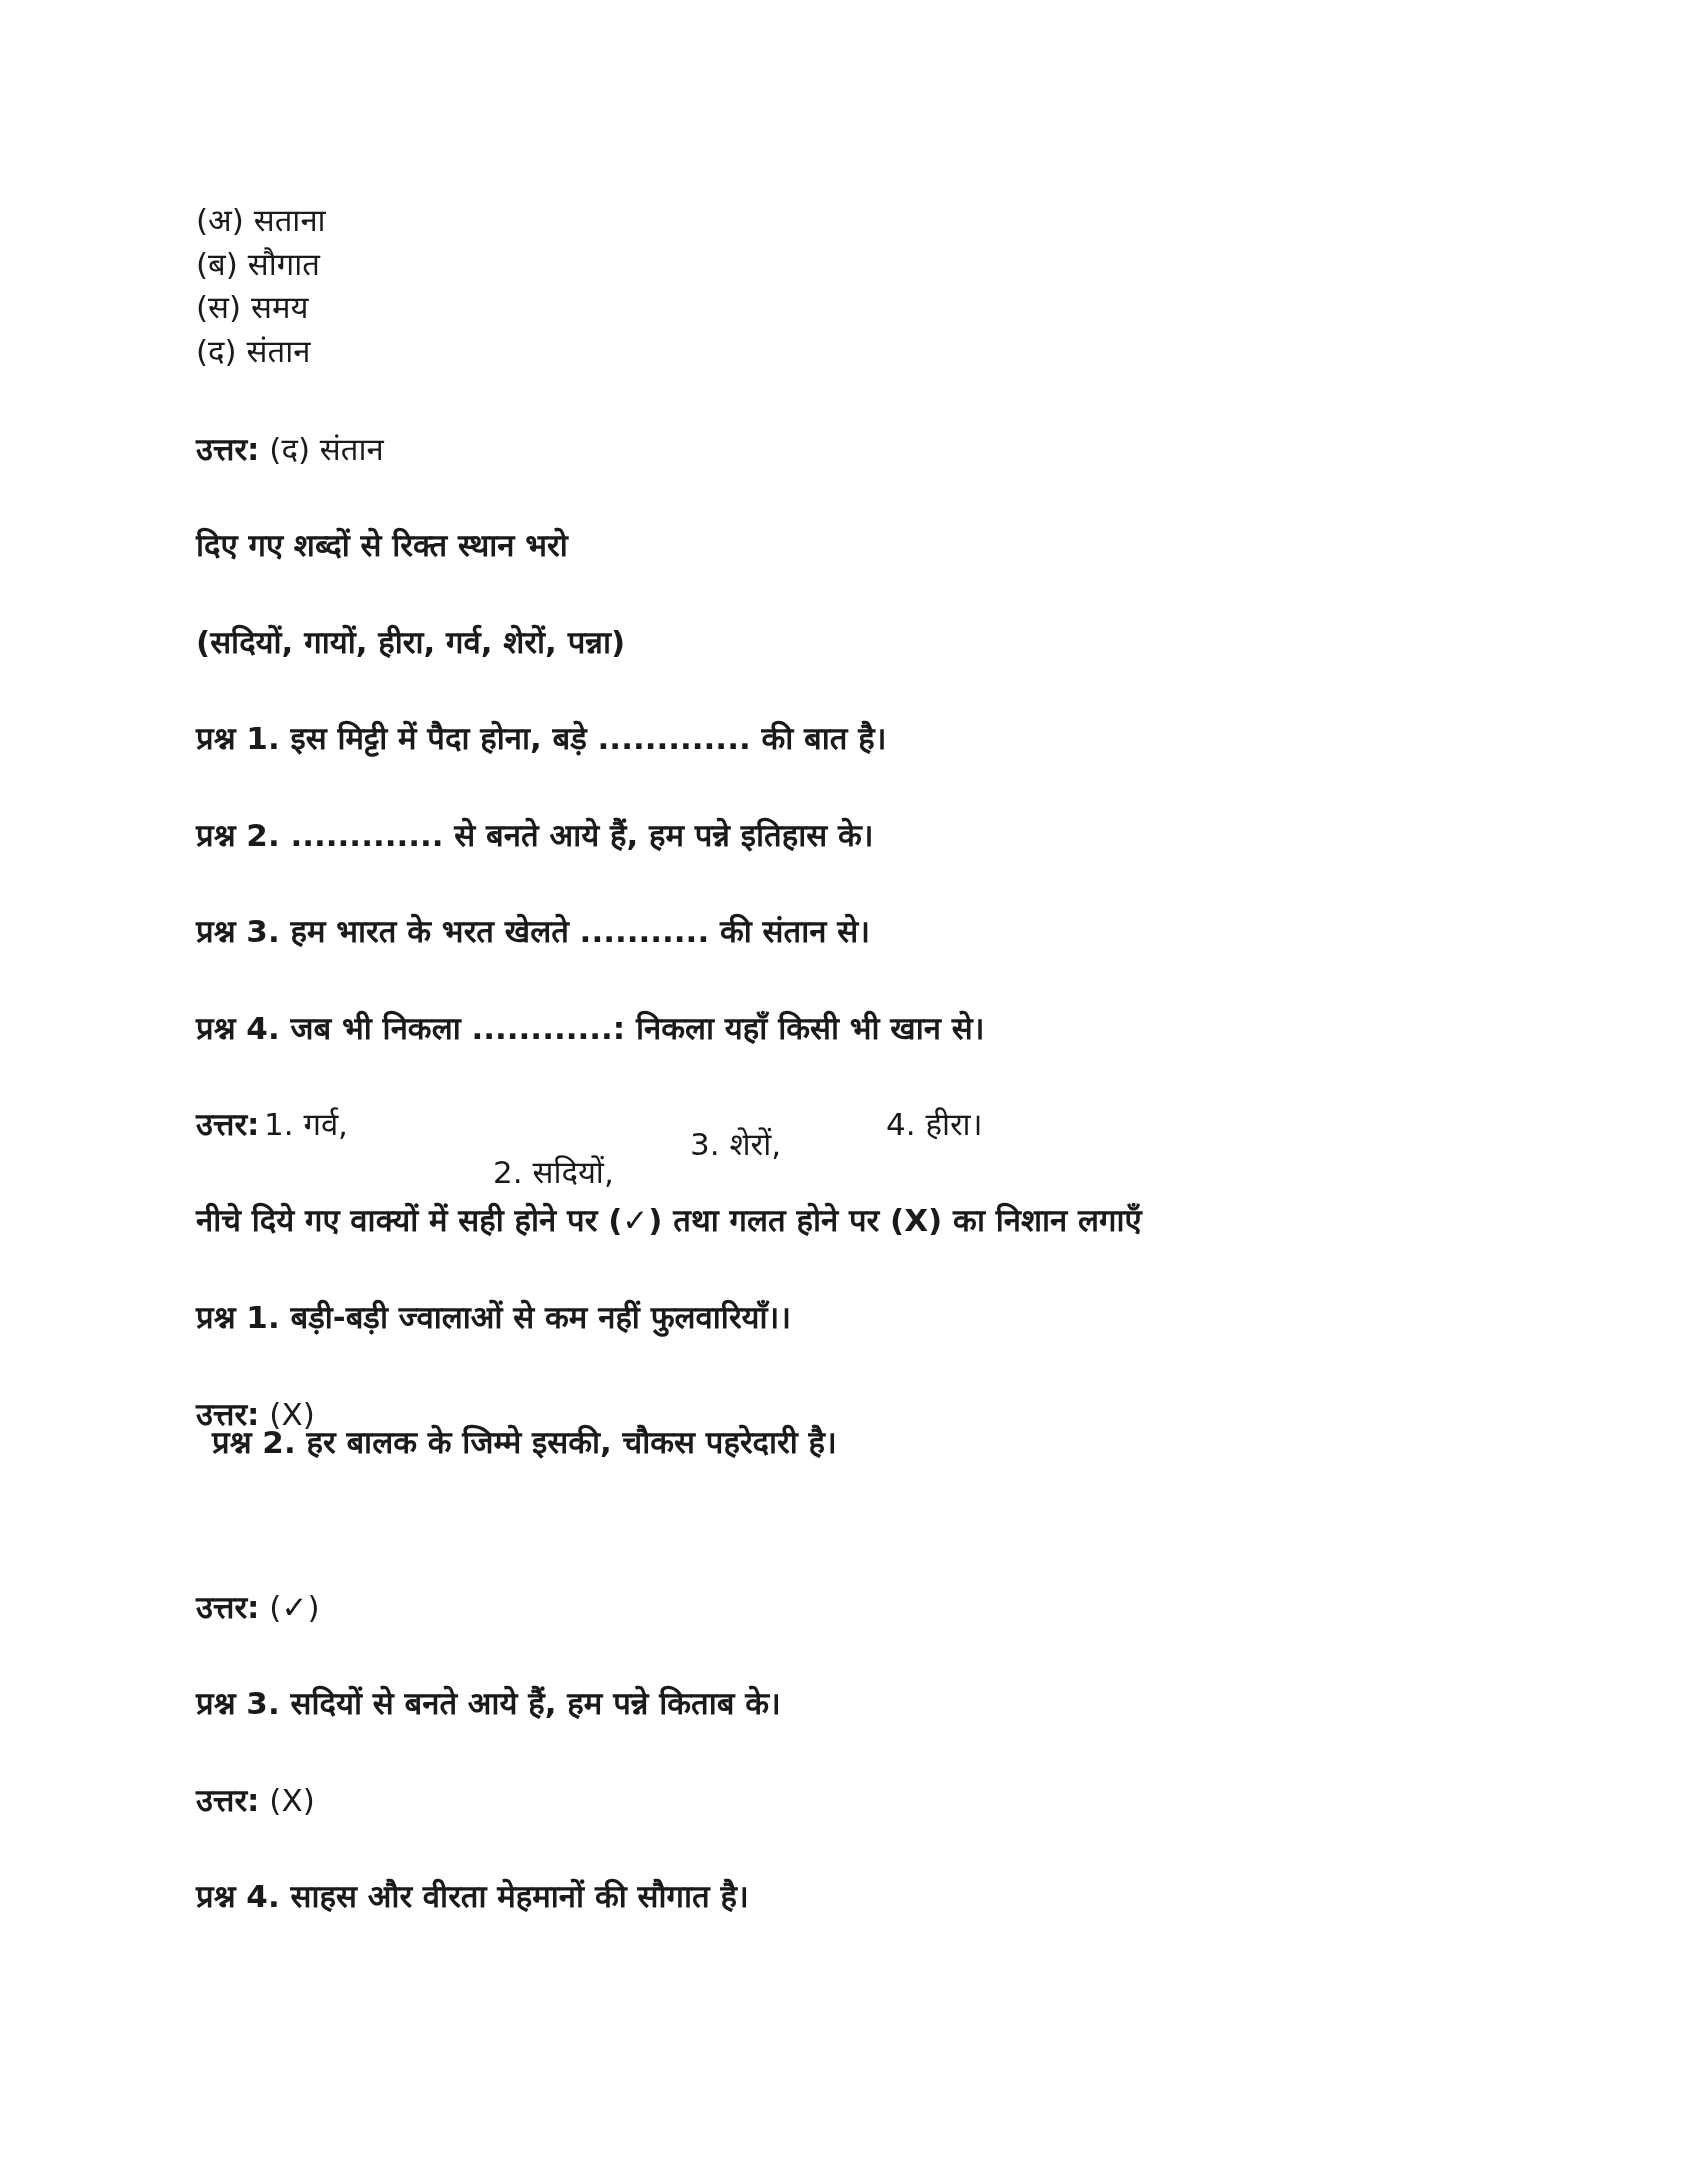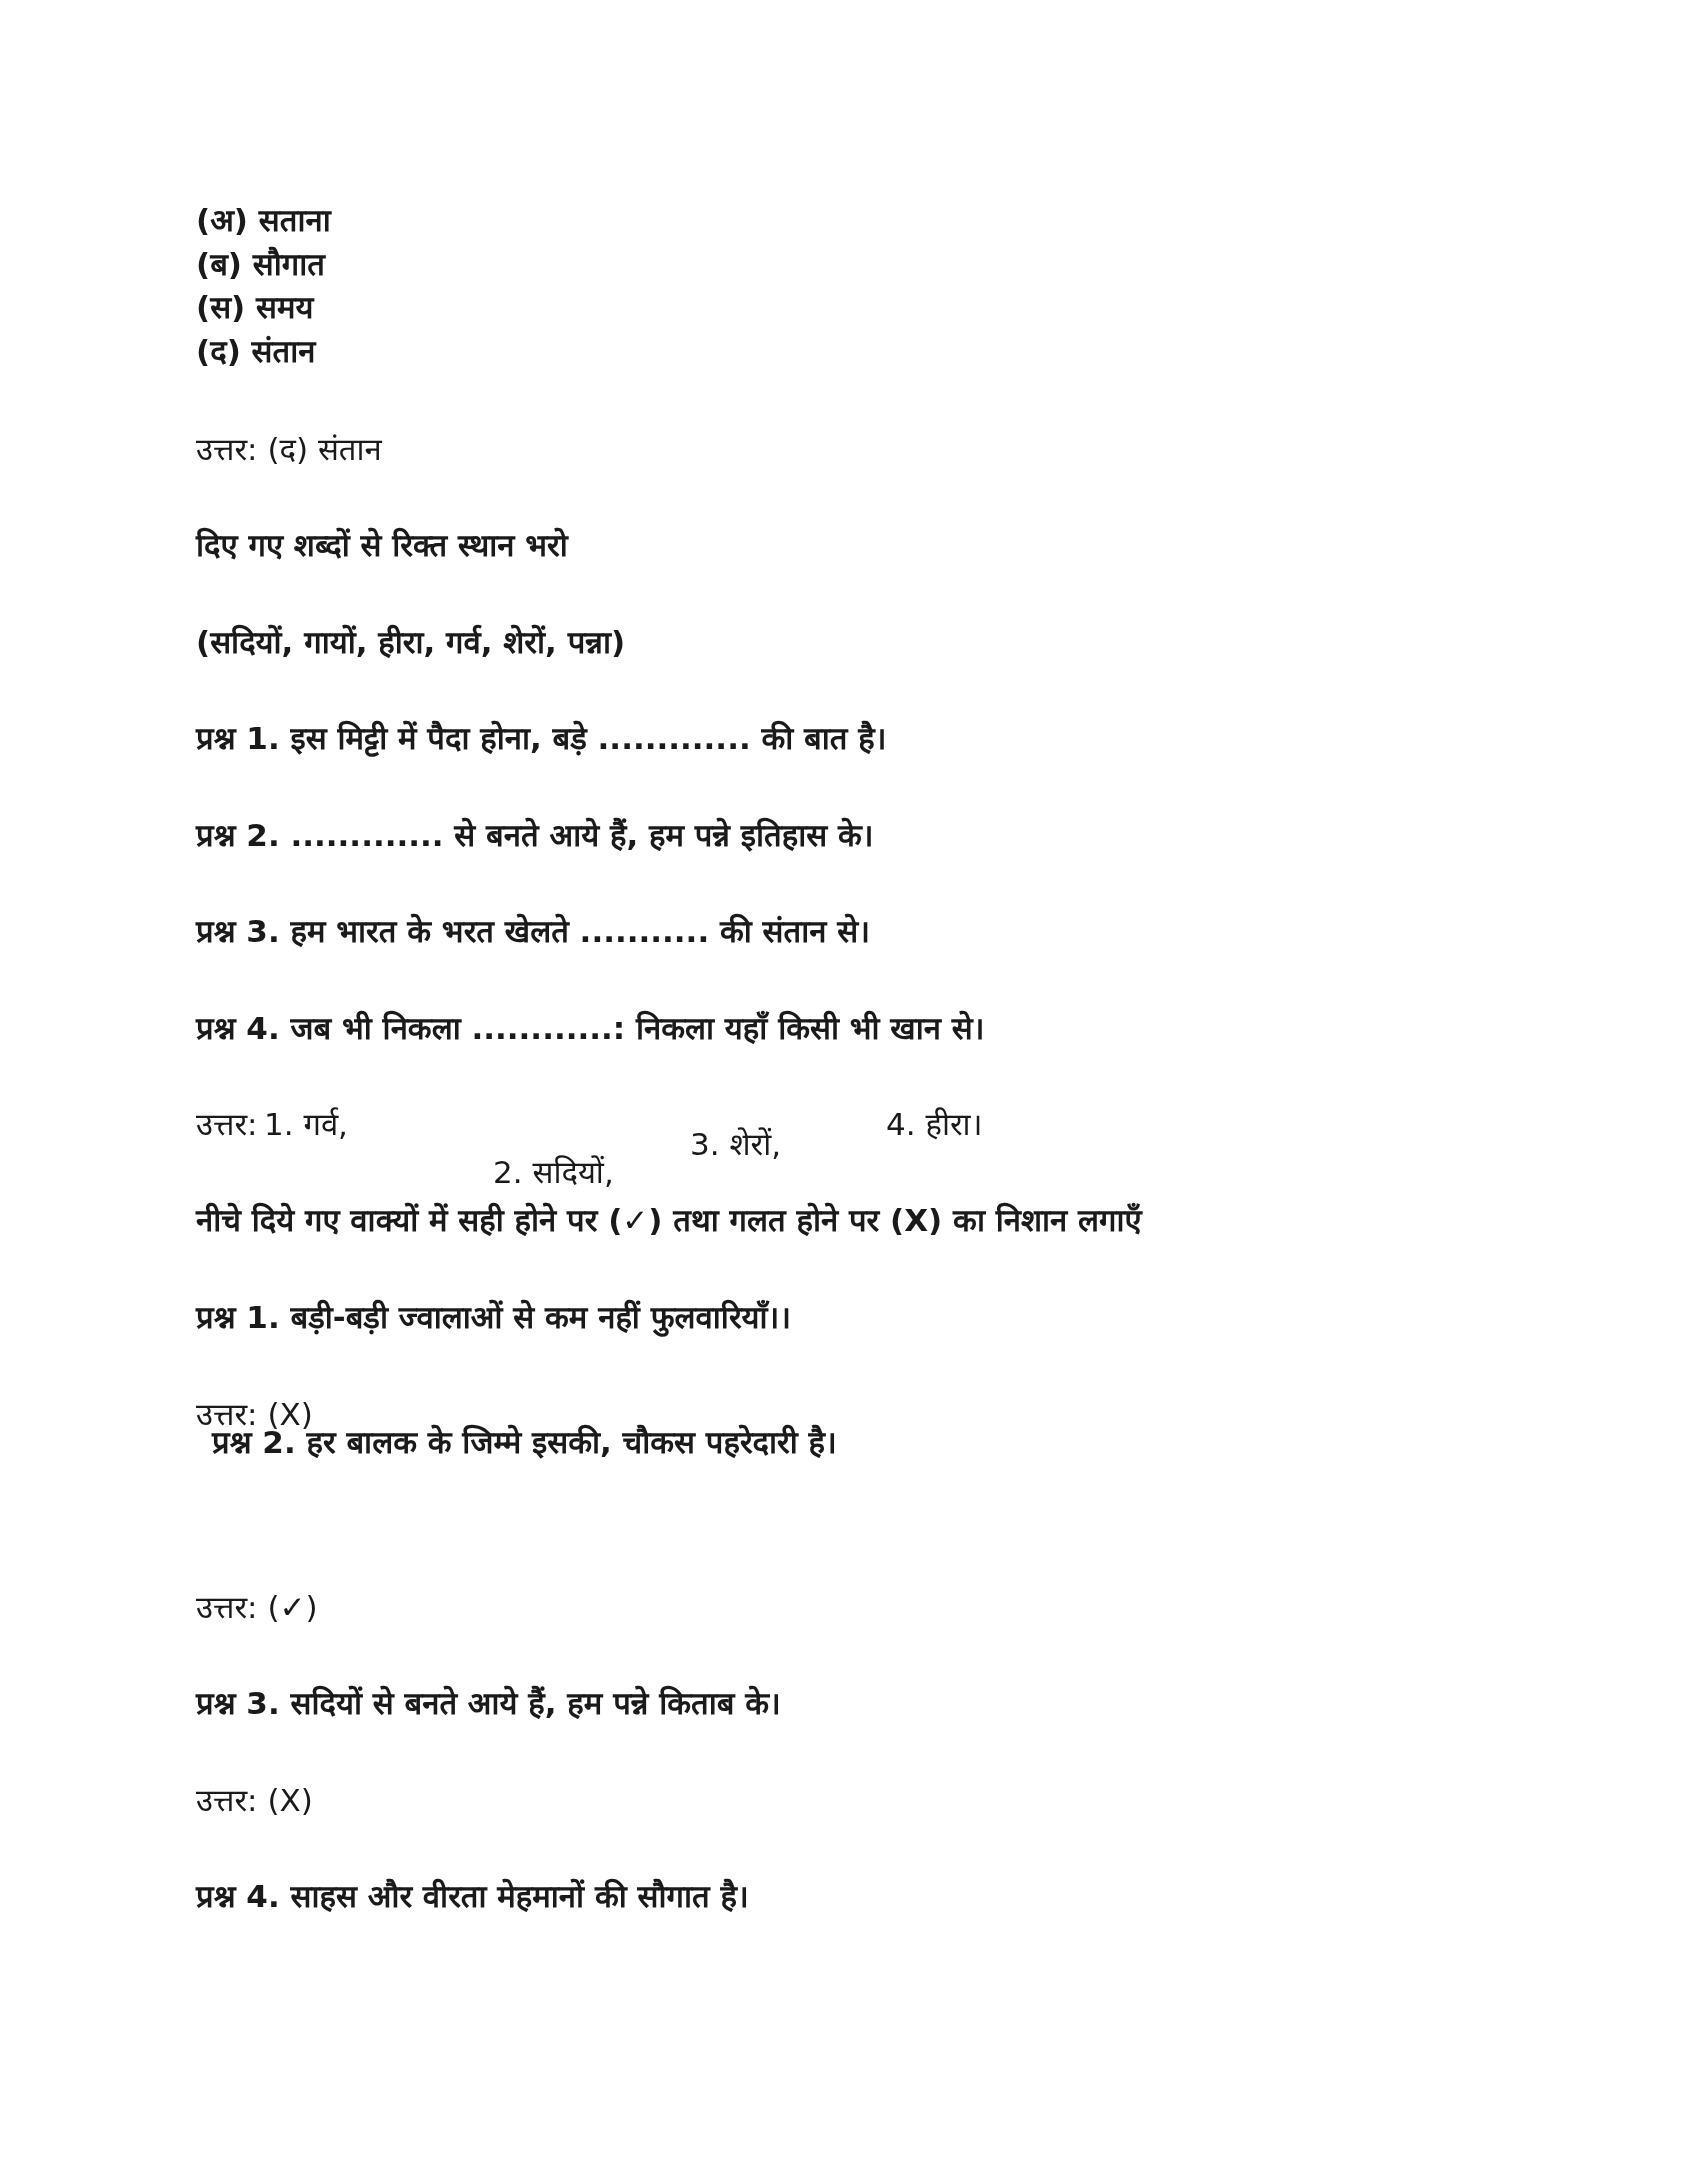--- a/index.html
+++ b/index.html
@@ -5,23 +5,23 @@
     html, body { margin: 0; padding: 0; background: #ffffff; }
     body {
       width: 1683px; height: 2178px; position: relative; overflow: hidden;
       font-family: "DejaVu Sans", "Liberation Sans", sans-serif;
       color: #1a1a1a;
     }
     .line {
       position: absolute; left: 196px; white-space: nowrap;
       font-size: 31px; line-height: 44px; height: 44px;
     }
-    .reg { font-weight: bold; }
+    .reg { font-weight: normal; }
     .bold { font-weight: bold; }
-    .lbl { font-weight: normal; }
+    .lbl { font-weight: bold; }
     .ans-val { font-weight: normal; }
     .ans-col { position: absolute; top: 0; font-weight: normal; }
   </style>
 </head>
 <body>
 
 <div class="line reg" style="top:198px;">
   <span>(अ)</span>
   <span>सताना</span>
 </div>

